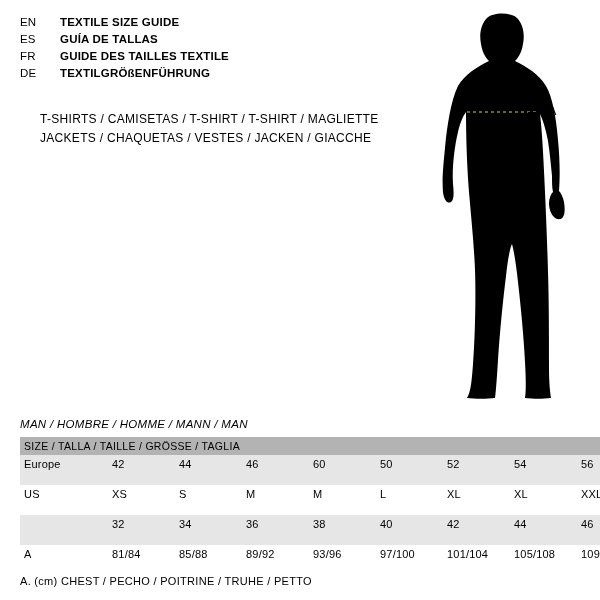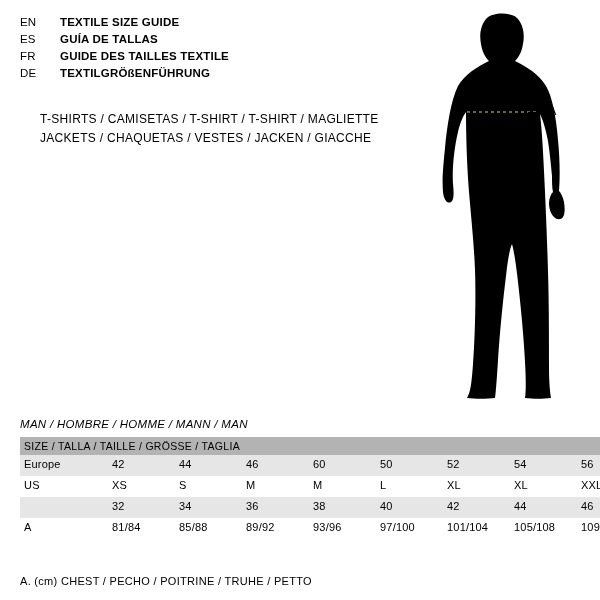--- a/index.html
+++ b/index.html
@@ -100,21 +100,21 @@
   }
   table.size-table {
     border-collapse: collapse;
     width: 560px;
     font-size: 11px;
     table-layout: fixed;
   }
   table.size-table th,
   table.size-table td {
     text-align: left;
-    padding: 3px 0 6px 4px;
+    padding: 3px 0 15px 4px;
     font-weight: normal;
     letter-spacing: .2px;
   }
   tr.header-row {
     background: #b3b3b3;
   }
   tr.header-row th {
     font-size: 10.5px;
     letter-spacing: .3px;
     padding: 3px 0 3px 4px;

